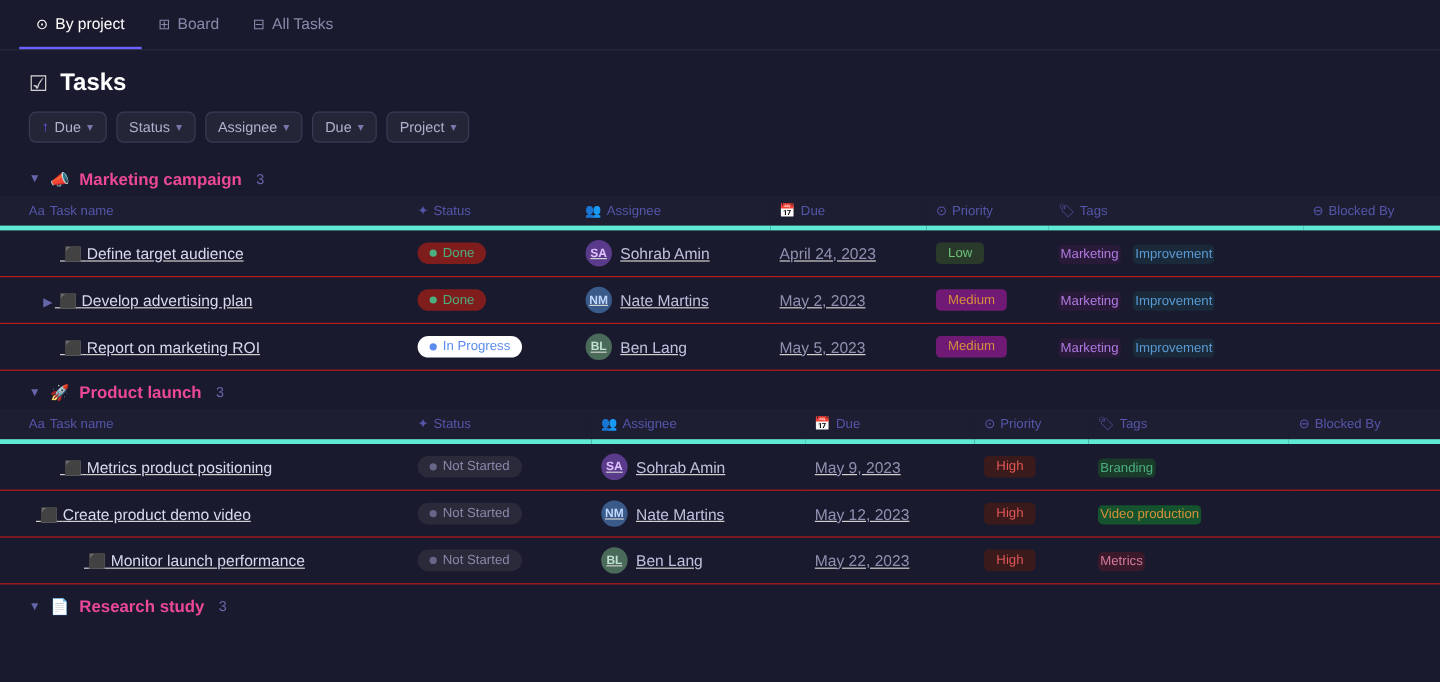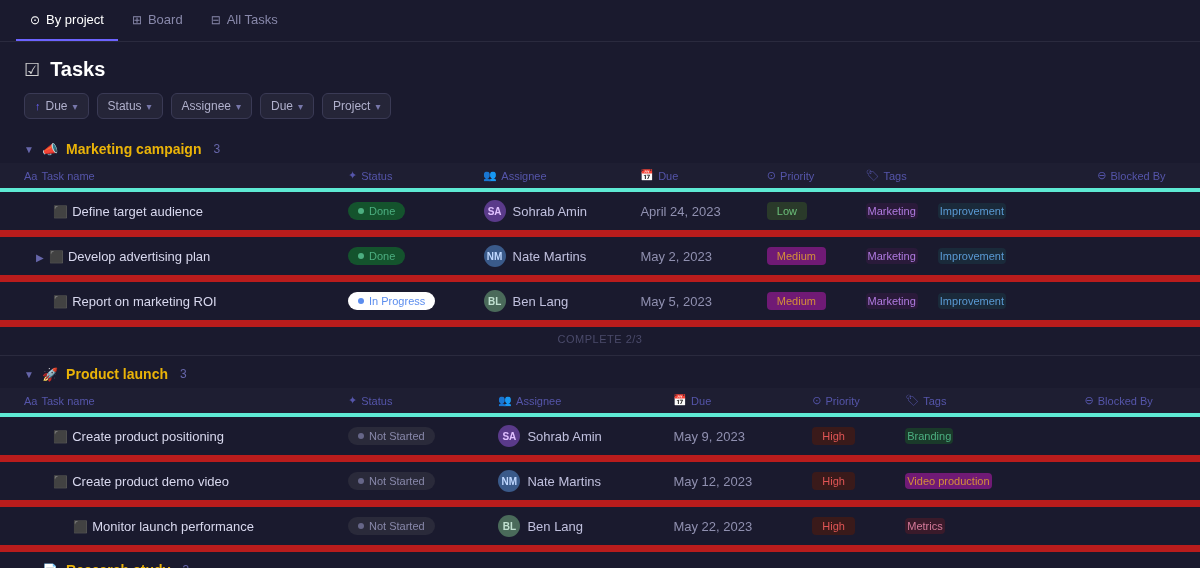--- a/index.html
+++ b/index.html
@@ -76,21 +76,21 @@
     .section-header {
       display: flex;
       align-items: center;
       gap: 8px;
       padding: 10px 24px 6px;
       cursor: pointer;
     }
     .section-title {
       font-size: 14px;
       font-weight: 600;
-      color: #eab308;
+      color: #ec4899;
     }
     .section-count {
       color: #6666aa;
       font-size: 12px;
       margin-left: 4px;
     }
 
     
     .task-table {
       width: 100%;
@@ -111,21 +111,22 @@
     .col-name { width: 340px; padding-left: 24px !important; }
 
     .col-header-inner {
       display: flex;
       align-items: center;
       gap: 4px;
     }
     .col-icon { font-size: 11px; }
 
     .task-row {
-      border-bottom: 7px solid #b91c1c;
+      border-bottom: 1px solid #b91c1c;
+      text-decoration: underline;
     }
     .task-row td {
       padding: 8px 8px;
       vertical-align: middle;
     }
     .task-icon { color: #6666aa; font-size: 12px; }
     .task-name { color: #d8d8ee; font-size: 13px; }
 
     .expand-btn {
       background: none;
@@ -141,21 +142,21 @@
       display: inline-flex;
       align-items: center;
       gap: 5px;
       padding: 3px 10px;
       border-radius: 20px;
       font-size: 11px;
       font-weight: 500;
       white-space: nowrap;
     }
     .badge-dot { width: 6px; height: 6px; border-radius: 50%; display: inline-block; }
-    .badge-done { background: #14532d; color: #4caf80; }
+    .badge-done { background: #7f1d1d; color: #4caf80; }
     .badge-done .badge-dot { background: #4caf80; }
     .badge-in-progress { background: #ffffff; color: #5b8dee; }
     .badge-in-progress .badge-dot { background: #5b8dee; }
     .badge-not-started { background: #2a2a3a; color: #8888aa; }
     .badge-not-started .badge-dot { background: #666688; }
 
     
     .priority-badge {
       display: inline-block;
       padding: 3px 10px;
@@ -166,26 +167,26 @@
     .priority-low { background: #2a3a2a; color: #6cc07a; }
     .priority-medium { background: #701a75; color: #d4903a; }
     .priority-high { background: #3a1a1a; color: #e05555; }
 
     
     .tag-badge {
       display: inline-block;
       padding: 2px 2px;
       border-radius: 4px;
       font-size: 11px;
-      margin-right: 20px;
+      margin-right: 10px;
     }
     .tag-marketing { background: #2a1a3a; color: #b07ae0; }
     .tag-improvement { background: #1a2a3a; color: #5a9ad4; }
     .tag-branding { background: #1a3a2a; color: #4caf80; }
-    .tag-video { background: #701a75; color: #d4903a; }
+    .tag-video { background: #14532d; color: #d4903a; }
     .tag-metrics { background: #3a1a2a; color: #d47a9a; }
 
     
     .assignee-cell {
       display: flex;
       align-items: center;
       gap: 7px;
     }
     .avatar {
       width: 22px;
@@ -380,21 +381,20 @@
                 </div>
               </td>
               <td><span class="due-date">May 5, 2023</span></td>
               <td><span class="priority-badge priority-medium">Medium</span></td>
               <td><span class="tag-badge tag-marketing">Marketing</span><span class="tag-badge tag-improvement">Improvement</span></td>
               <td></td>
             </tr>
           </tbody>
         </table>
       </div>
-      <div class="complete-bar">COMPLETE 2/3</div>
     </div>
     <div class="section">
       <div class="section-header">
     <span style="color:#6666aa;font-size:10px;">▼</span>
     <span>🚀</span>
     <span class="section-title">Product launch</span>
     <span class="section-count">3</span>
   </div>
       <div>
         <table class="task-table">
@@ -442,39 +442,39 @@
                   <span>Blocked By</span>
                 </div>
               </th>
             </tr>
           </thead>
           <tbody>
             <tr class="task-row">
               <td style="padding-left: 36px;">
         <span style="width:14px;display:inline-block;"></span>
         <span class="task-icon">⬛</span>
-        <span class="task-name">Create product positioning</span>
+        <span class="task-name">Metrics product positioning</span>
       </td>
               <td><span class="badge badge-not-started">
                   <span class="badge-dot"></span>
                   <span>Not Started</span>
                 </span></td>
               <td>
                 <div class="assignee-cell">
                   <span class="avatar avatar-sa">SA</span>
                   <span class="assignee-name">Sohrab Amin</span>
                 </div>
               </td>
               <td><span class="due-date">May 9, 2023</span></td>
               <td><span class="priority-badge priority-high">High</span></td>
               <td><span class="tag-badge tag-branding">Branding</span></td>
               <td></td>
             </tr>
             <tr class="task-row">
-              <td style="padding-left: 36px;">
+              <td style="padding-left: 16px;">
         <span style="width:14px;display:inline-block;"></span>
         <span class="task-icon">⬛</span>
         <span class="task-name">Create product demo video</span>
       </td>
               <td><span class="badge badge-not-started">
                   <span class="badge-dot"></span>
                   <span>Not Started</span>
                 </span></td>
               <td>
                 <div class="assignee-cell">

